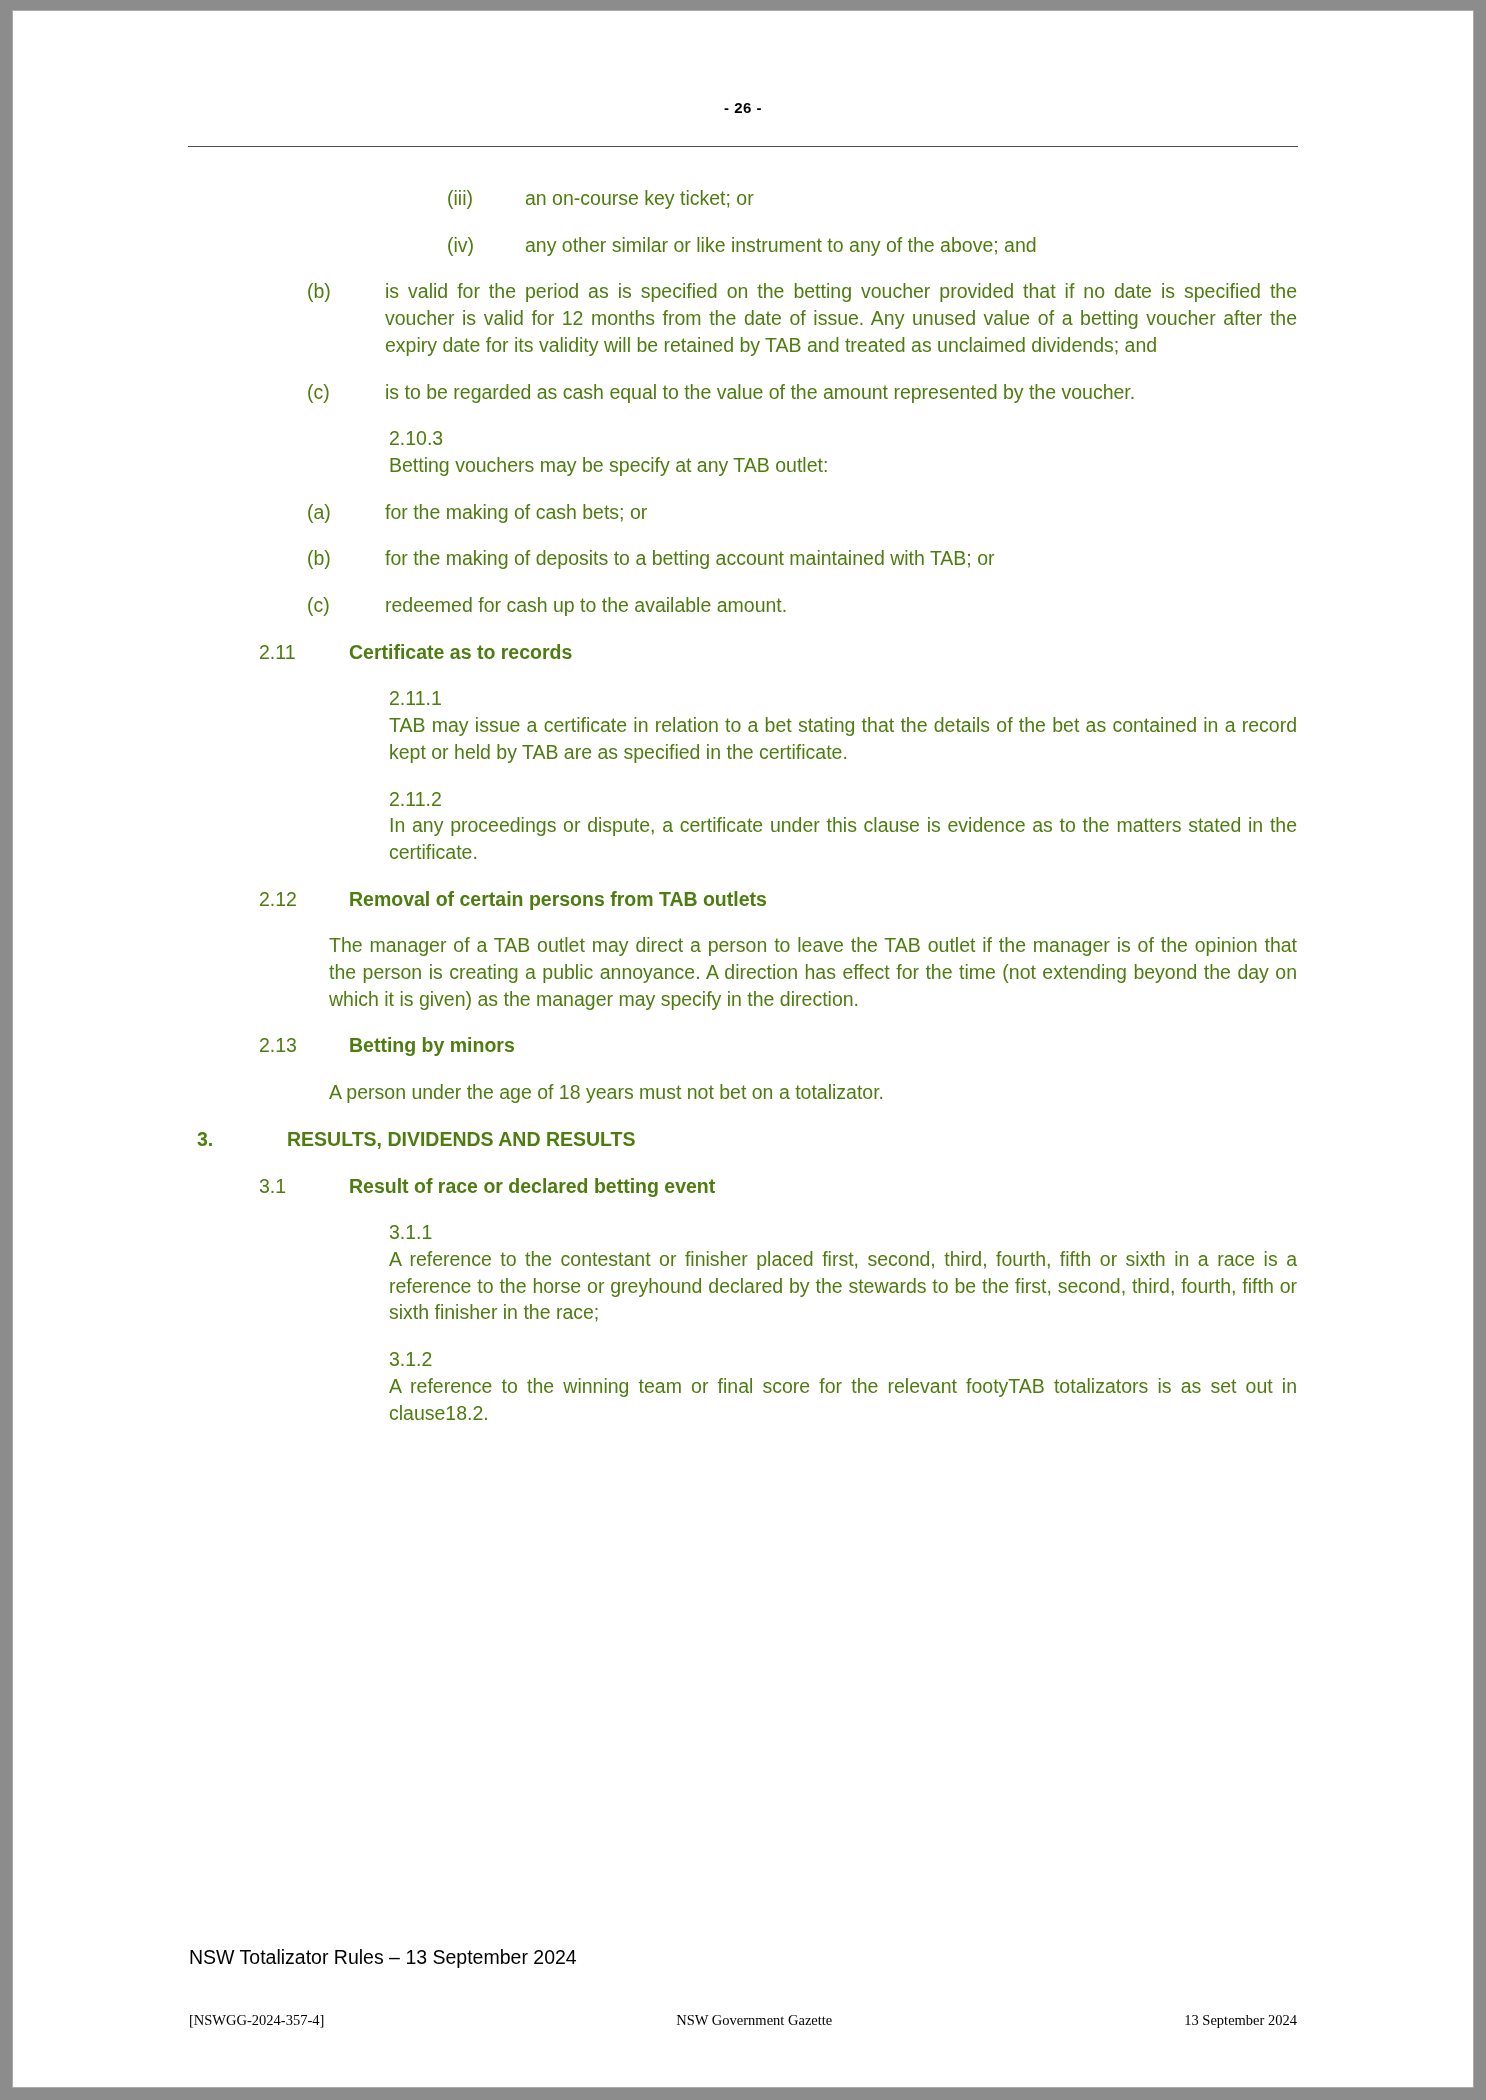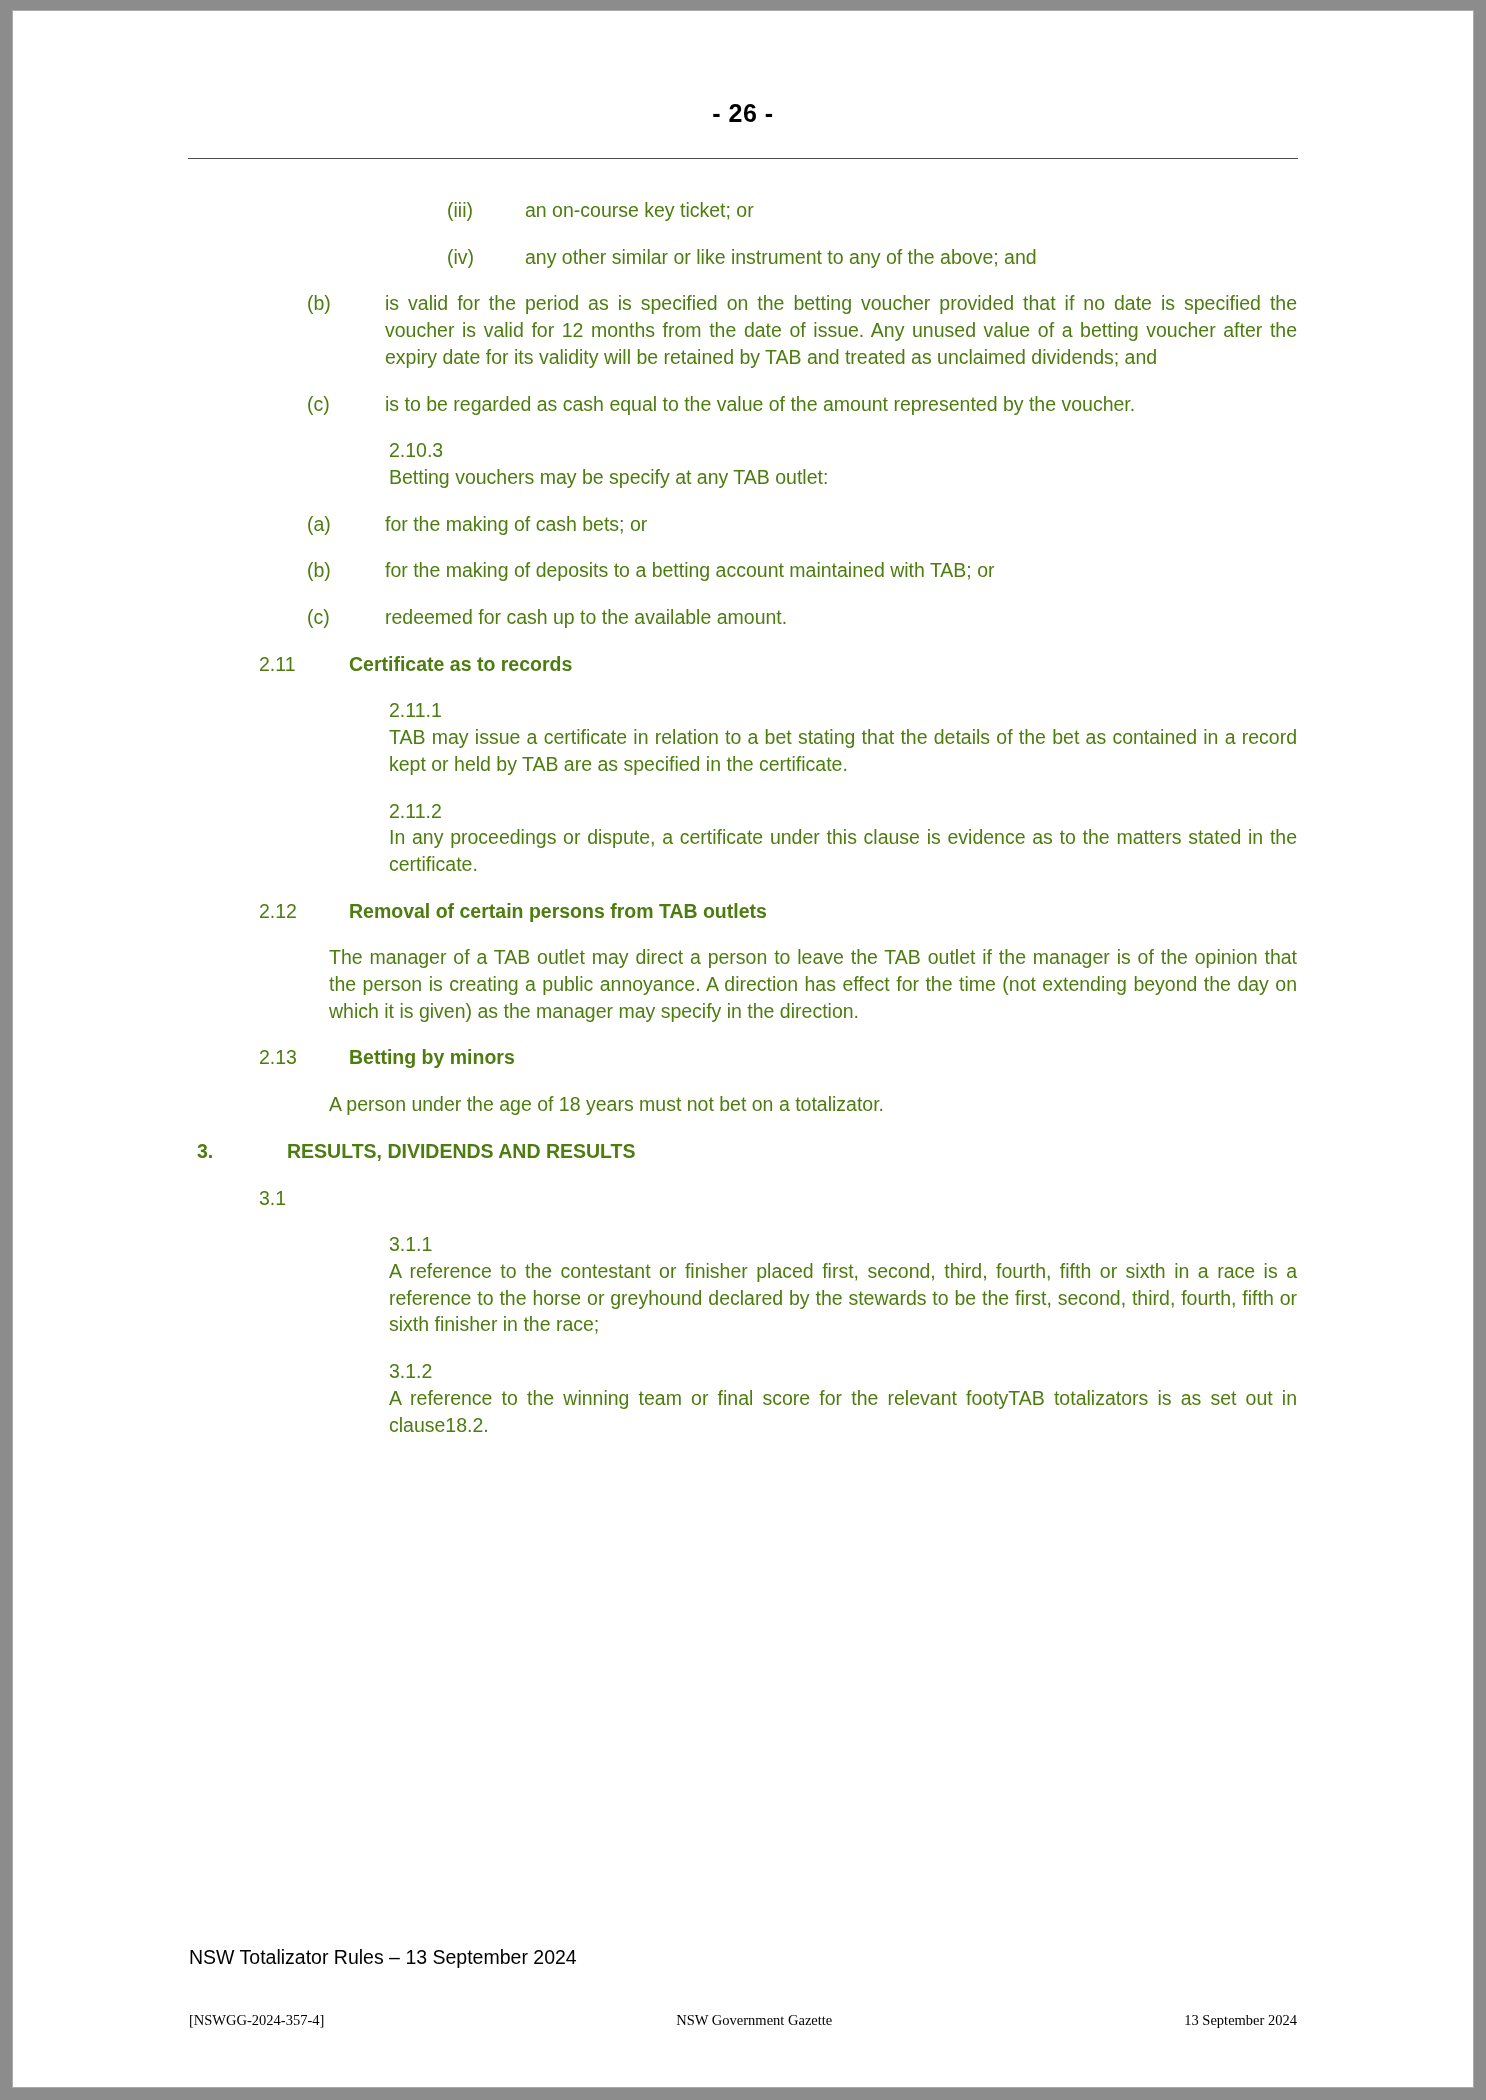--- a/index.html
+++ b/index.html
@@ -29,21 +29,21 @@
     background: #ffffff;
     box-sizing: border-box;
     border: 1px solid #aaaaaa;
     padding: 0;
     overflow: hidden;
   }
 
   
   .page-number {
     text-align: center;
-    font-size: 25px;
+    font-size: 15px;
     font-weight: bold;
     color: #000;
     margin-top: 88px;
     letter-spacing: 0.5px;
   }
   .header-rule {
     margin: 30px 175px 0 175px;
     border-top: 1.5px solid #4d4d4d;
   }
 
@@ -193,20 +193,21 @@
           <div class="marker">2.13</div>
           <div class="text left">Betting by minors</div>
         </div>
         <div class="para left"><span>A person under the age of 18 years must not bet on a totalizator.</span></div>
         <div class="row lvl-head1">
           <div class="marker">3.</div>
           <div class="text left">RESULTS, DIVIDENDS AND RESULTS</div>
         </div>
         <div class="row lvl-head2">
           <div class="marker">3.1</div>
+          <div class="text left">Result of race or declared betting event</div>
         </div>
         <div class="row lvl-num">
           <div class="marker">3.1.1</div>
           <div class="text justify">A reference to the contestant or finisher placed first, second, third, fourth, fifth or sixth in a race is a reference to the horse or greyhound declared by the stewards to be the first, second, third, fourth, fifth or sixth finisher in the race;</div>
         </div>
         <div class="row lvl-num">
           <div class="marker">3.1.2</div>
           <div class="text justify">A reference to the winning team or final score for the relevant footyTAB totalizators is as set out in clause18.2.</div>
         </div>
       </div>

